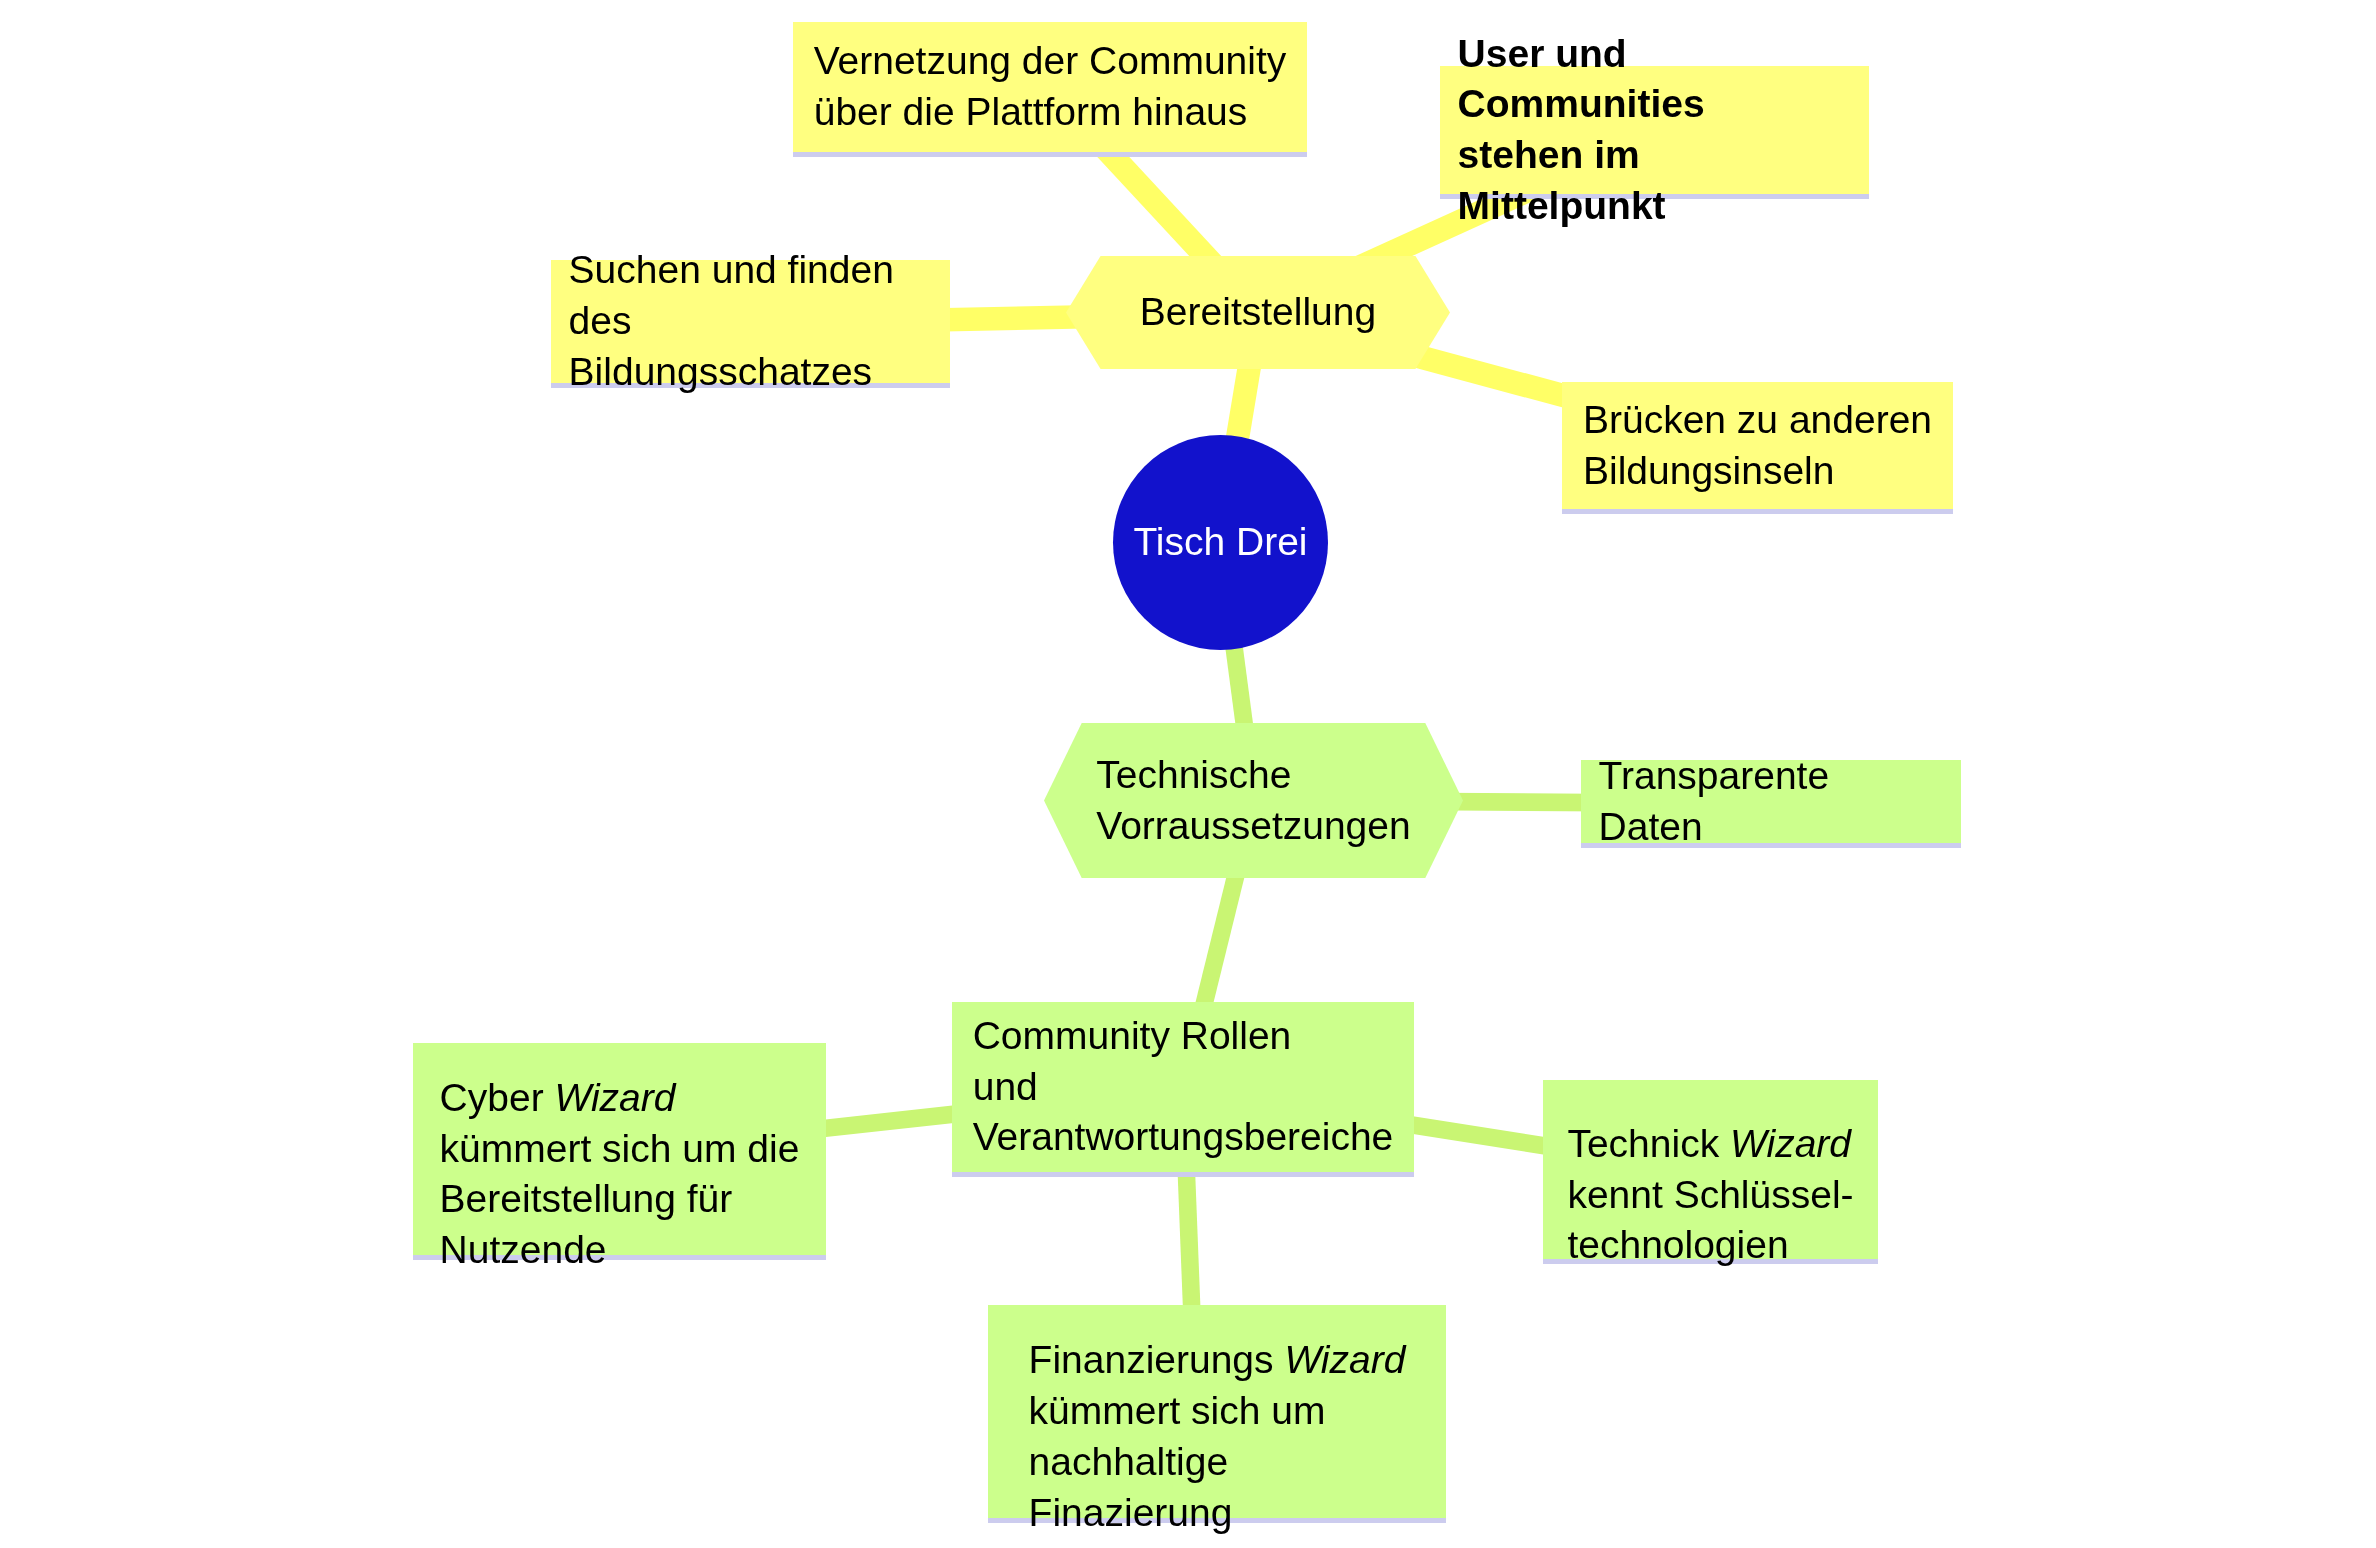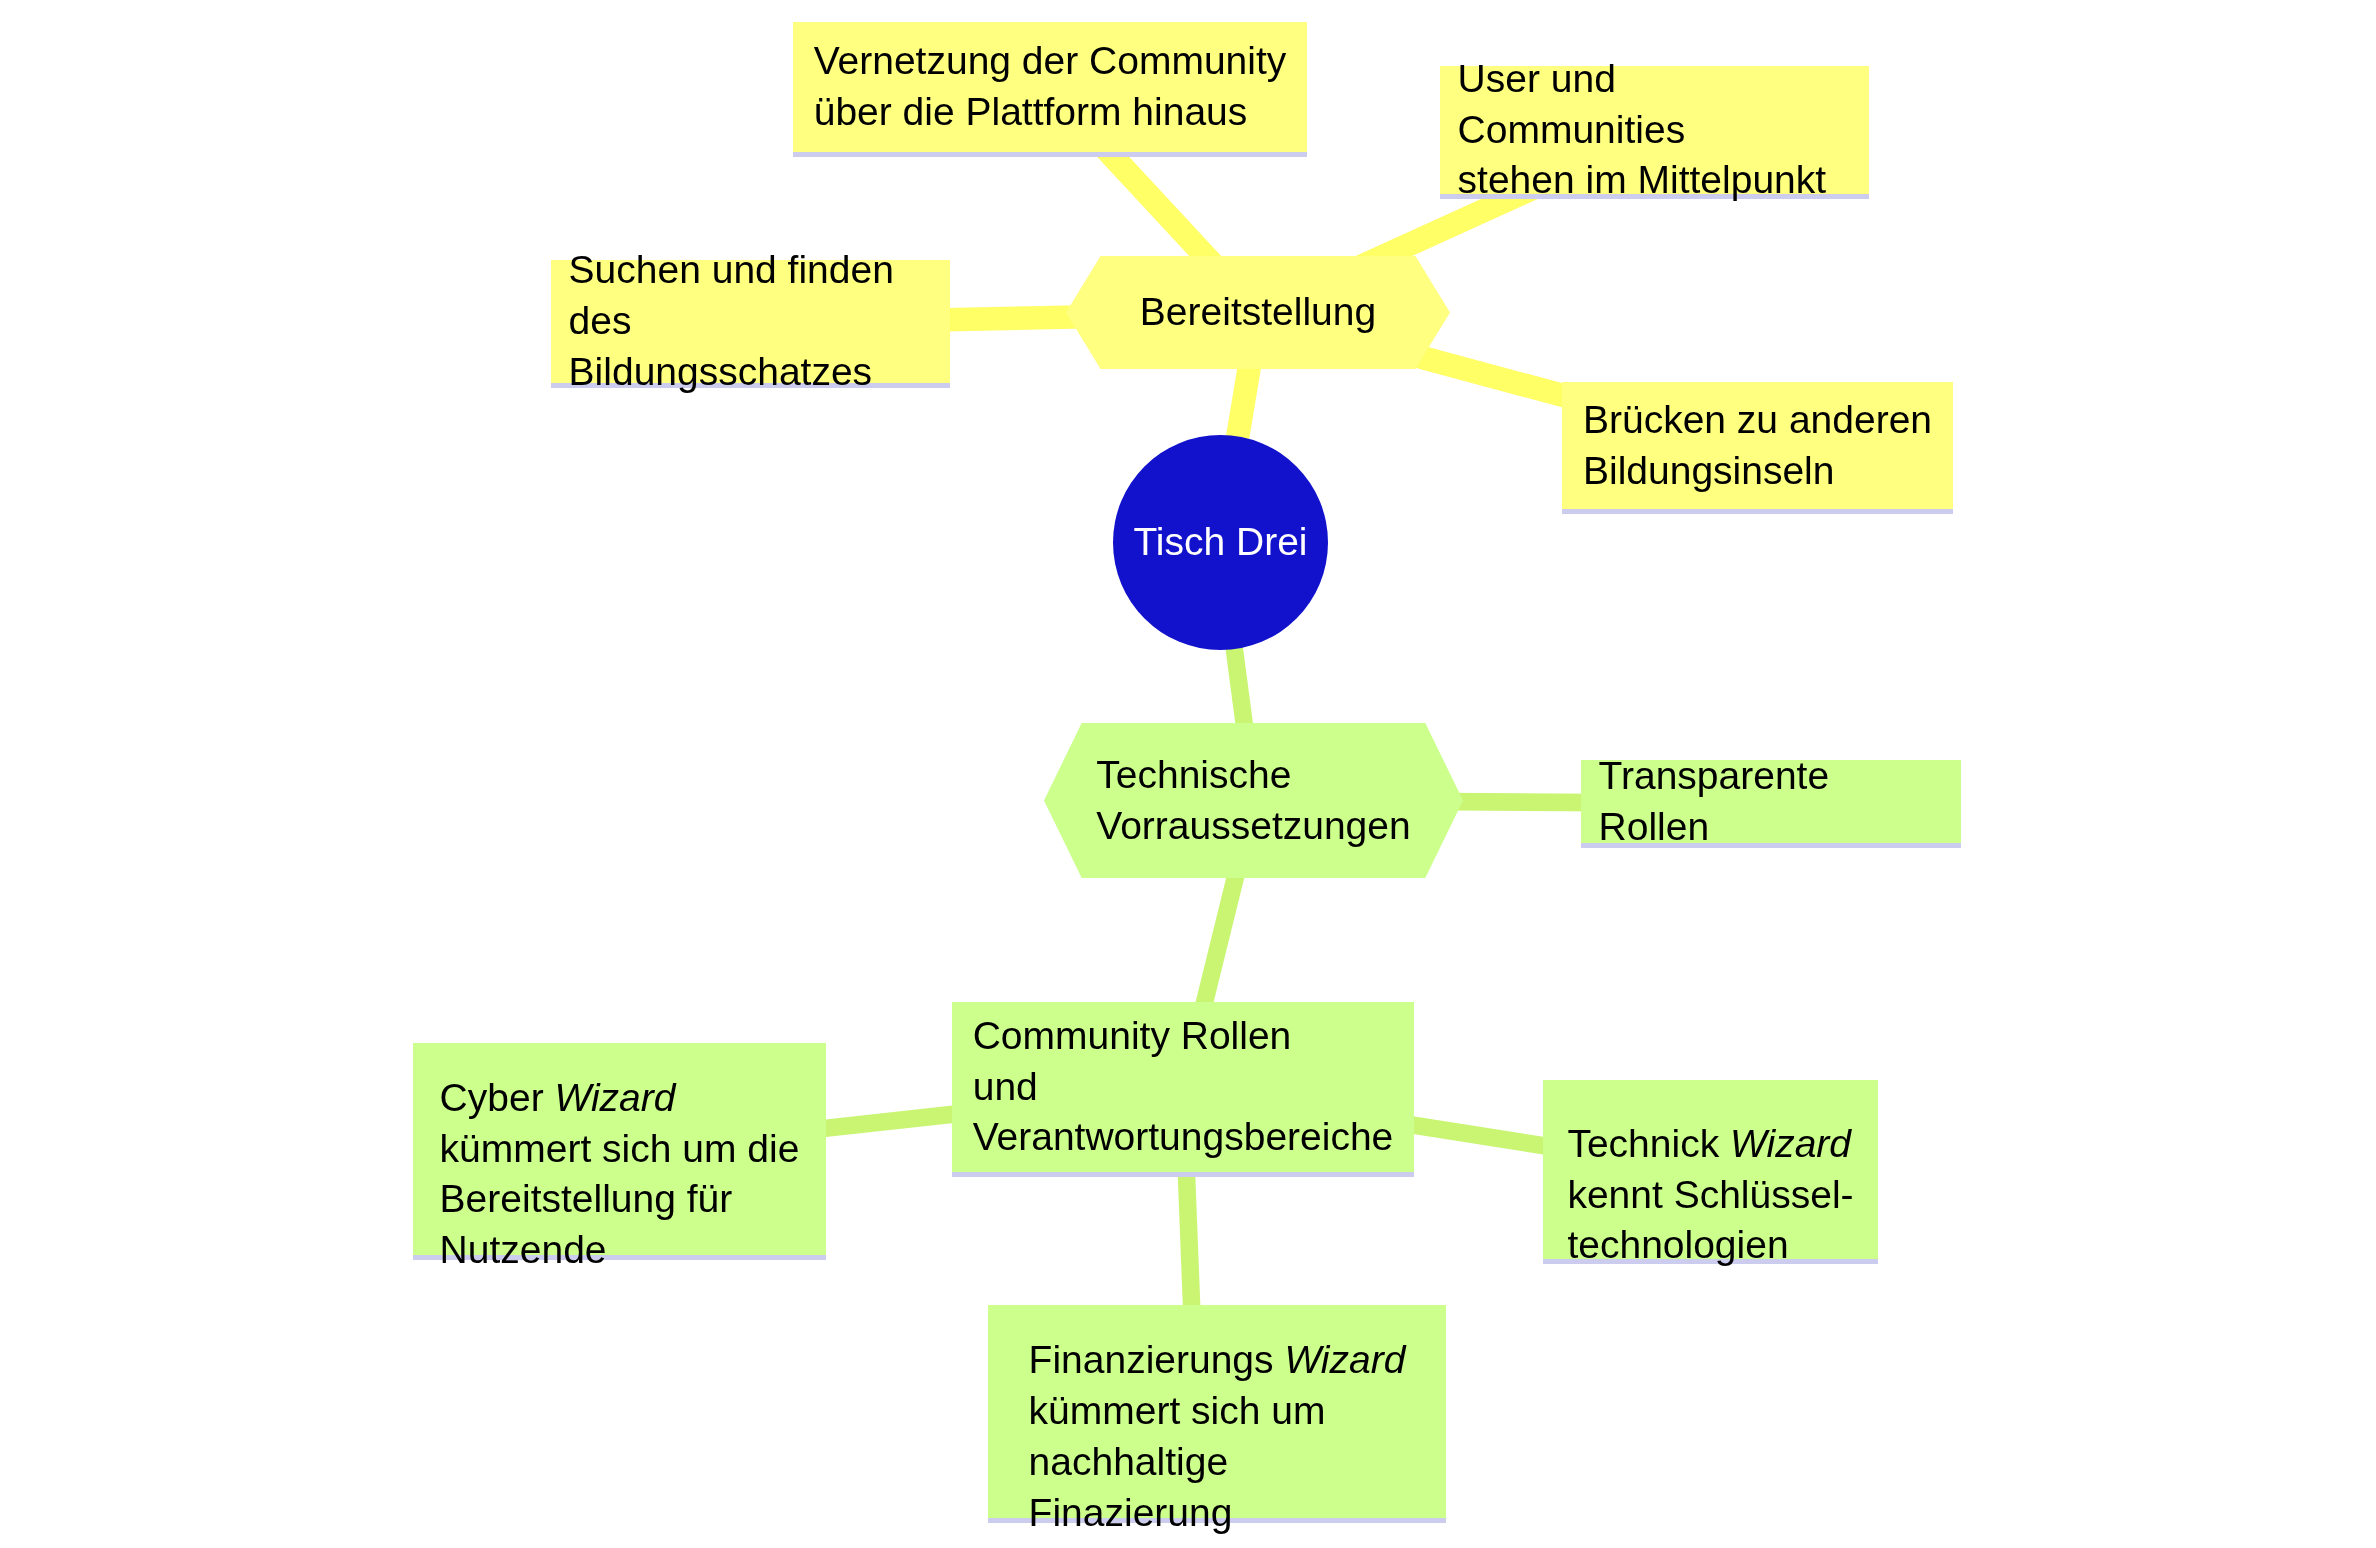--- a/index.html
+++ b/index.html
@@ -81,21 +81,21 @@
       <line x1="1213" y1="1116.5" x2="634.5" y2="1180" class="edge edge-green"></line>
       <line x1="1213" y1="1116.5" x2="1754" y2="1201.5" class="edge edge-green"></line>
       <line x1="1213" y1="1116.5" x2="1226" y2="1450" class="edge edge-green"></line>
     </svg>
 
   <div class="node rect yellow" style="left:793px;top:21.5px;width:514px;height:135px;">
     <span class="txt">Vernetzung der Community
 über die Plattform hinaus</span>
   </div>
 
-  <div class="node rect yellow" style="left:1440px;top:66px;width:429px;height:133px;">
+  <div class="node rect yellow" style="left:1440px;top:66px;width:429px;height:133px;font-weight:bold;">
     <span class="txt">User und Communities
 stehen im Mittelpunkt</span>
   </div>
 
   <div class="node rect yellow" style="left:523px;top:260px;width:399px;height:128px;margin-left:28px;">
     <span class="txt">Suchen und finden
 des Bildungsschatzes</span>
   </div>
 
   <div class="node hex yellow" style="left:1066px;top:256px;width:384px;height:113px;">
@@ -110,21 +110,21 @@
   <div class="node circle" style="left:1113px;top:435px;width:215px;height:215px;">
     <span class="txt">Tisch Drei</span>
   </div>
 
   <div class="node hex green" style="left:1044px;top:723px;width:419px;height:155px;">
     <span class="txt">Technische
 Vorraussetzungen</span>
   </div>
 
   <div class="node rect green" style="left:1581px;top:760px;width:380px;height:88px;">
-    <span class="txt">Transparente Rollen</span>
+    <span class="txt">Transparente Daten</span>
   </div>
 
   <div class="node rect green" style="left:952px;top:1002px;width:462px;height:175px;">
     <span class="txt">Community Rollen
 und
 Verantwortungsbereiche</span>
   </div>
 
   <div class="node rect green" style="left:413px;top:1043px;width:413px;height:217px;">
     <span class="txt">

